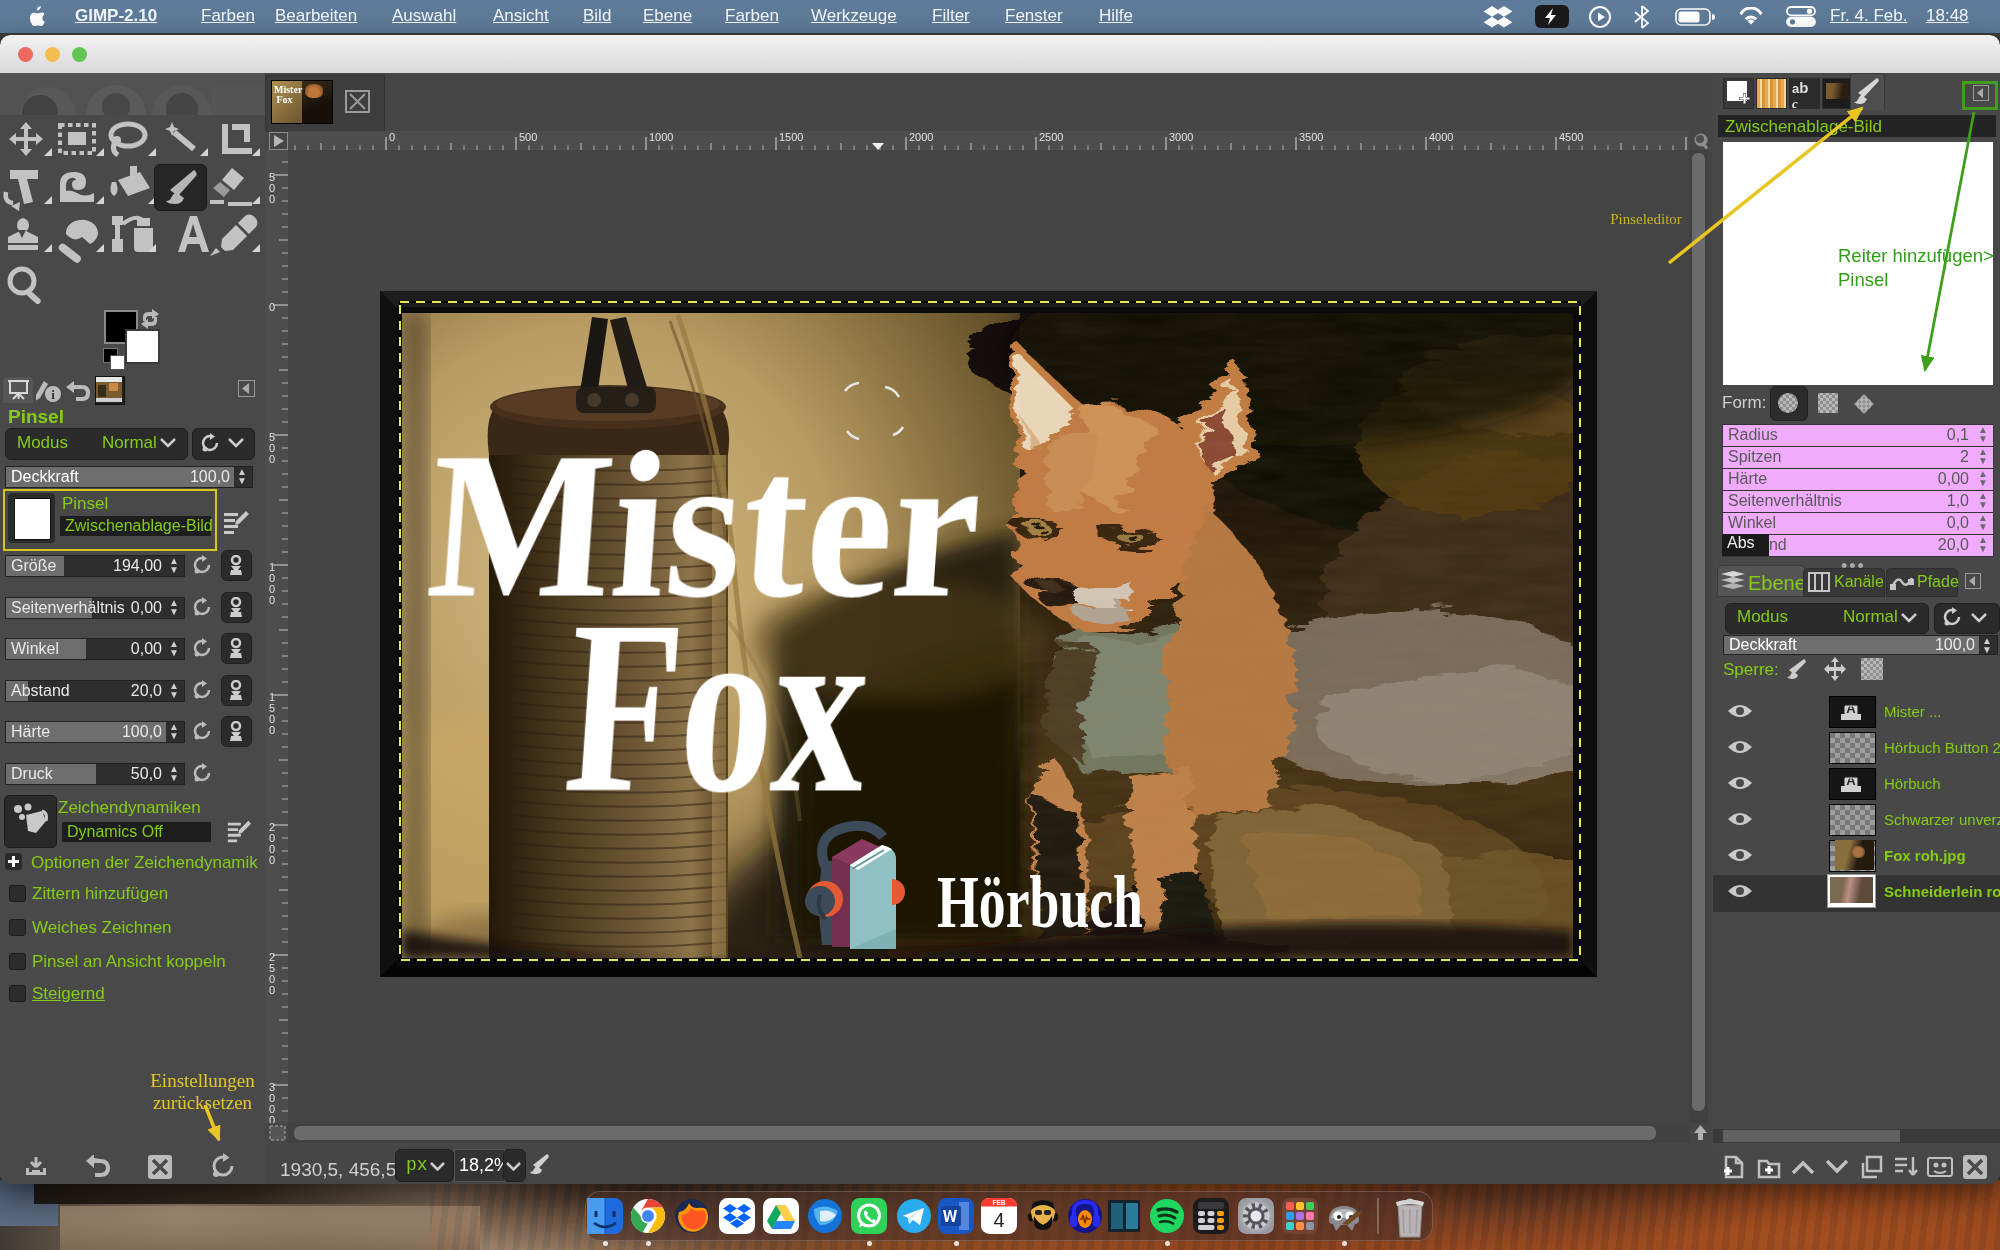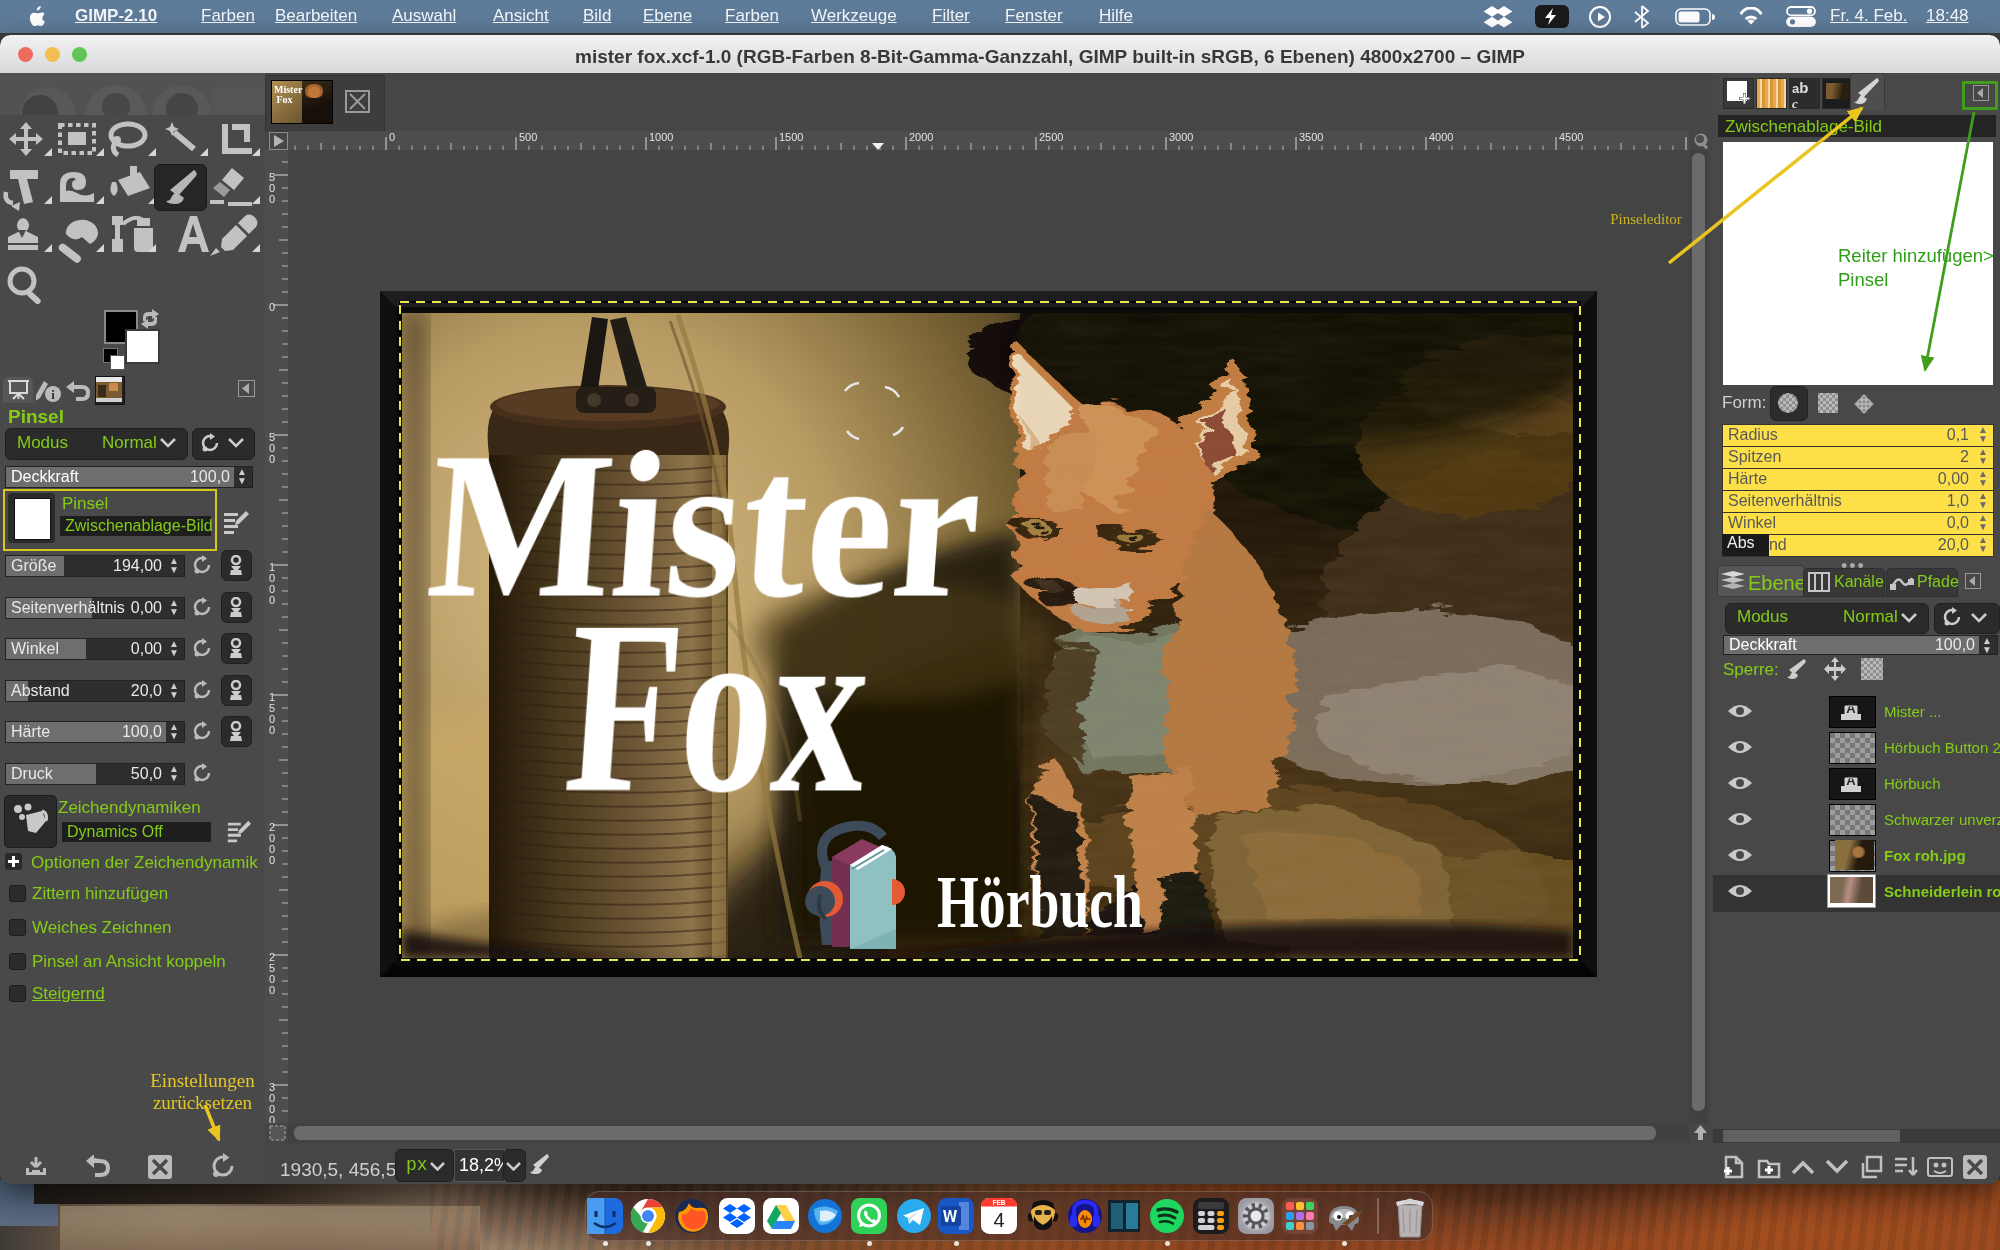--- a/index.html
+++ b/index.html
@@ -15,21 +15,21 @@
 #canvasarea{left:265px;top:38px;width:1448px;height:1111px;background:#464646;}
 #rightpanel{left:1713px;top:38px;width:287px;height:1072px;background:#484848;}
 .slider{position:absolute;height:20px;background:#2e2e2e;border:1px solid #222;color:#e8e8e8;font-size:16px;overflow:hidden;}
 .sfill{position:absolute;left:0;top:0;bottom:0;background:#6e6e6e;}
 .slbl{position:absolute;left:5px;top:1px;}
 .sval{position:absolute;right:22px;top:1px;}
 .spin{position:absolute;right:2px;top:0px;color:#cfcfcf;font-size:10px;line-height:9px;text-align:center;width:16px;}
 .dbtn{position:absolute;background:#2b2b2b;border-radius:6px;border:1px solid #202020;color:#e0e0e0;}
 .ck{position:absolute;width:15px;height:15px;background:#2c2c2c;border:1px solid #1c1c1c;border-radius:3px;}
 .lbl{position:absolute;color:#84cc16;font-size:17px;white-space:nowrap;}
-.gsl{position:absolute;left:9px;height:21px;background:#fde047;border:1px solid #343434;color:#595959;font-size:16px;}
+.gsl{position:absolute;left:9px;height:21px;background:#f0abfc;border:1px solid #343434;color:#595959;font-size:16px;}
 .tabico{position:absolute;background:#393939;border:1px solid #2a2a2a;}
 </style>
 </head>
 <body>
 <div id="wall" class="ab" style="background:#8a4522;">
 <div class="ab" style="left:0;top:0;width:2000px;height:70px;background:
 radial-gradient(ellipse 500px 90px at 640px 10px, rgba(40,28,22,0.85), rgba(40,28,22,0) 70%),
 radial-gradient(ellipse 600px 80px at 1000px 80px, rgba(146,72,30,0.9), rgba(146,72,30,0) 75%),
 radial-gradient(ellipse 420px 70px at 1500px 20px, rgba(58,42,36,0.55), rgba(58,42,36,0) 70%),
 radial-gradient(ellipse 500px 90px at 1800px 60px, rgba(163,78,30,0.9), rgba(163,78,30,0) 75%),
@@ -91,21 +91,20 @@
       </g>
     </svg>
 <div class="mi" style="left:1830px;">Fr. 4. Feb.</div>
 <div class="mi" style="left:1926px;">18:48</div>
 </div>
 <div id="win" class="ab">
 <div id="titlebar" class="ab">
 <div class="tl" style="left:18px;background:#ed6a5e;"></div>
 <div class="tl" style="left:45px;background:#f4bd4f;"></div>
 <div class="tl" style="left:72px;background:#61c554;"></div>
-<div id="title">mister fox.xcf-1.0 (RGB-Farben 8-Bit-Gamma-Ganzzahl, GIMP built-in sRGB, 6 Ebenen) 4800x2700 – GIMP</div>
 </div>
 <div id="toolbox" class="ab">
 <svg class="ab" style="left:0;top:0" width="265" height="42" viewBox="0 0 265 42">
         <rect x="0" y="0" width="265" height="42" fill="#525252"></rect>
         <path d="M20 42a28 28 0 0 1 56 0z" fill="#585858"></path>
         <circle cx="40" cy="40" r="18" fill="#424242"></circle>
         <path d="M86 42a30 30 0 0 1 60 0z" fill="#5a5a5a"></path>
         <circle cx="116" cy="34" r="14" fill="#474747"></circle>
         <path d="M152 42a30 30 0 0 1 60 0z" fill="#585858"></path>
         <circle cx="182" cy="36" r="16" fill="#454545"></circle>

